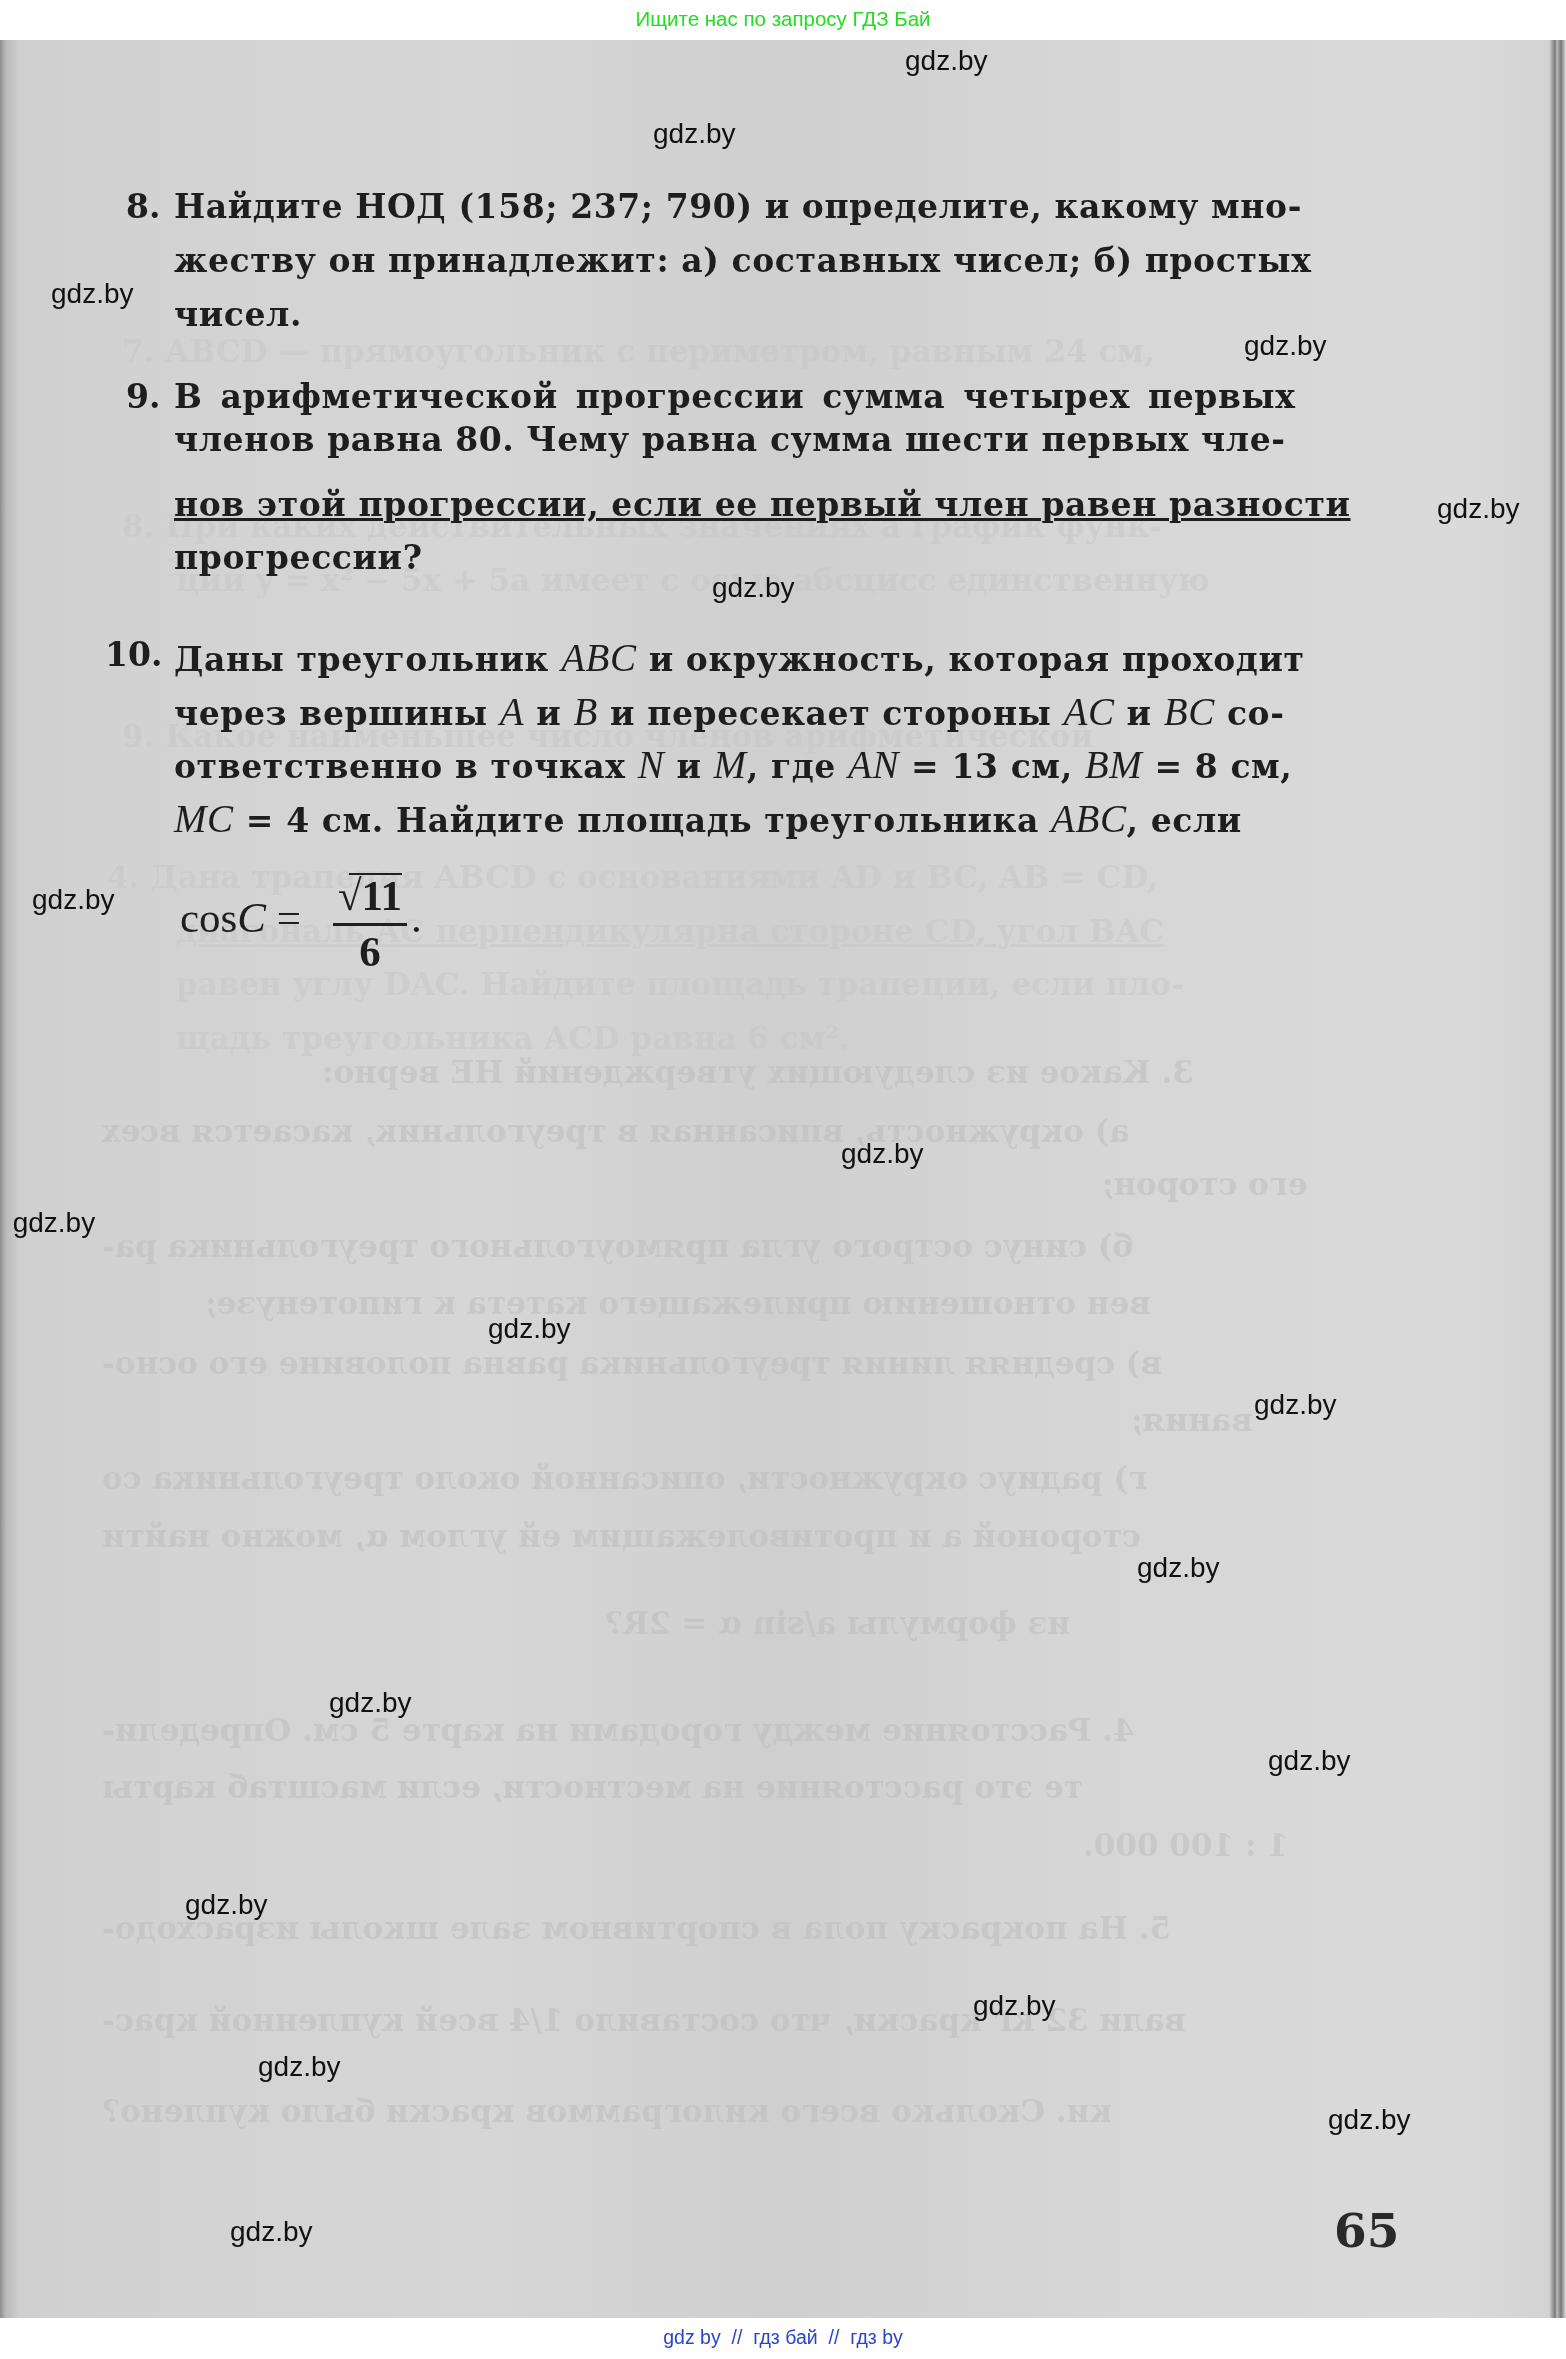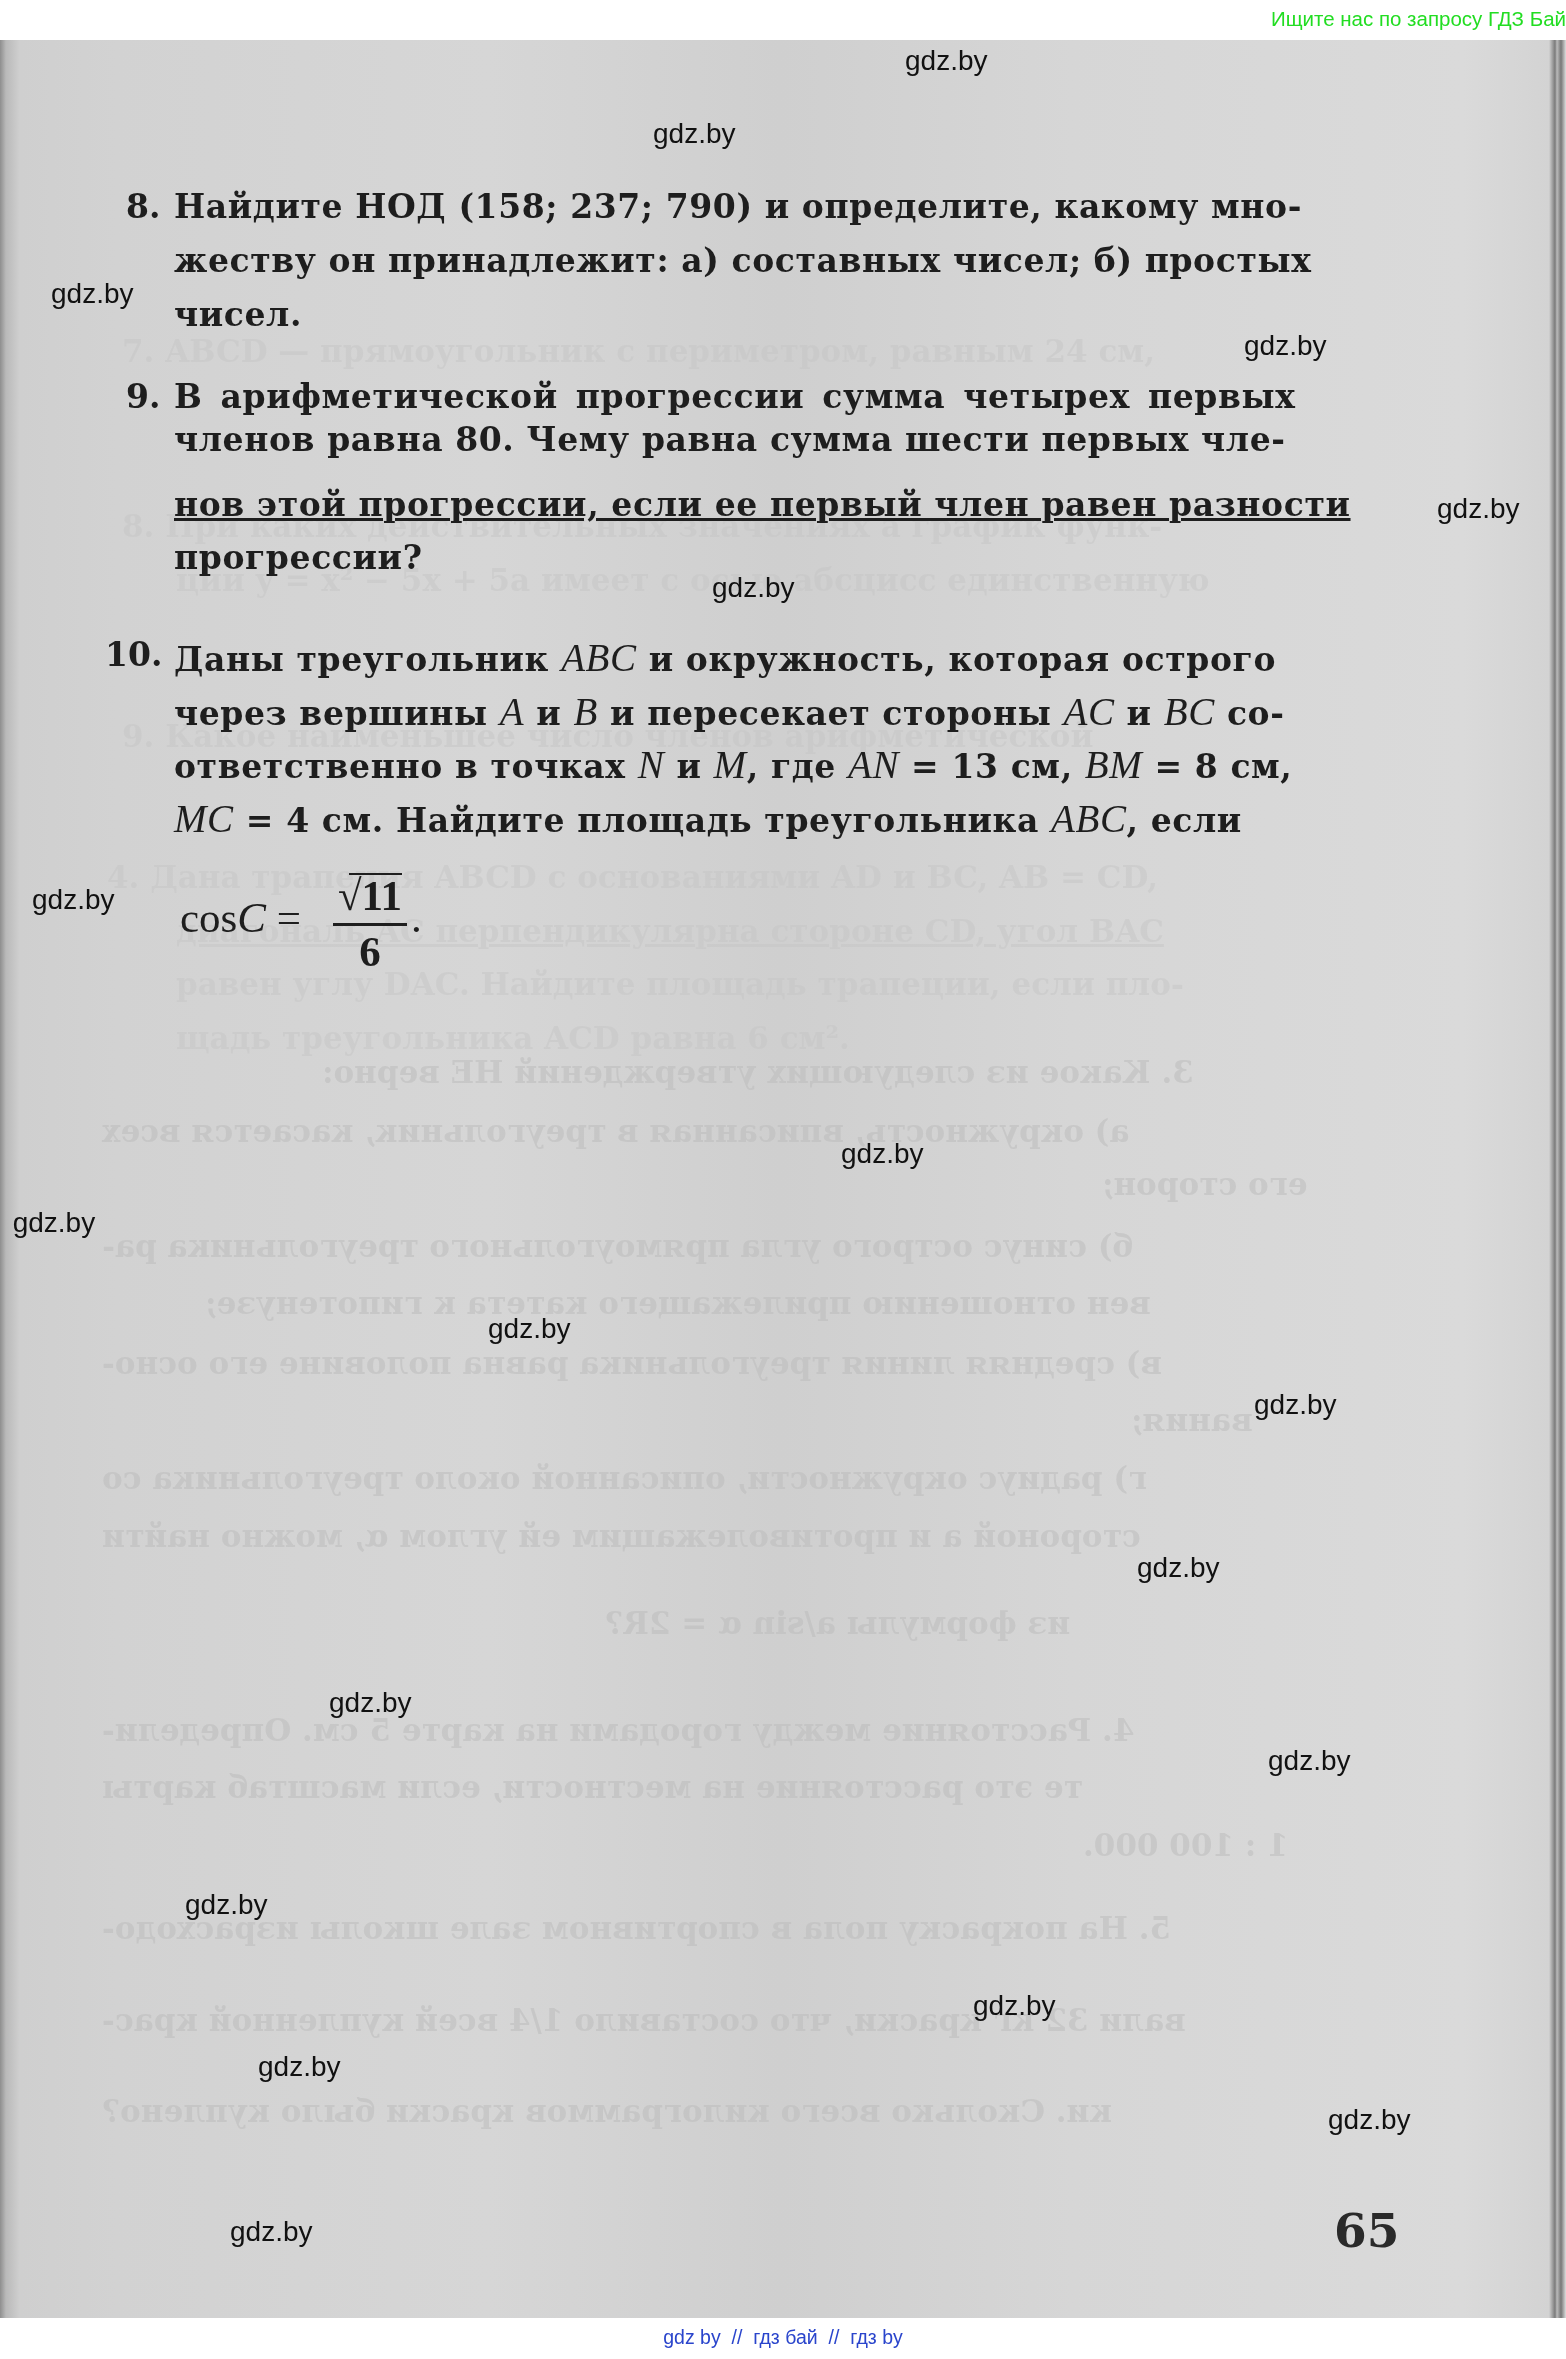--- a/index.html
+++ b/index.html
@@ -1,17 +1,17 @@
 <!DOCTYPE html>
 <html><head>
 <meta charset="utf-8">
 <style>
   html, body { margin:0; padding:0; }
   body { width:1566px; height:2359px; position:relative; background:#ffffff; overflow:hidden; font-family:"Liberation Serif", serif; }
-  .top-banner { position:absolute; left:0; top:0; width:1566px; height:25px; background:#fff; text-align:right; }
+  .top-banner { position:absolute; left:0; top:0; width:1566px; height:25px; background:#fff; text-align:center; }
   .top-banner span { font-family:"Liberation Sans", sans-serif; color:#22dd22; font-size:20.5px; line-height:37px; }
   .page { position:absolute; left:0; top:40px; width:1566px; height:2278px;
     background: linear-gradient(90deg, #8e8e8e 0px, #b9b9b9 5.9px, #cfcfcf 19.5px, #d2d2d2 117px, #d6d6d6 488px, #cfcfcf 780px, #d6d6d6 1073px, #dadada 1463px, #d3d3d3 1549px, #7a7a7a 1555px, #bbbbbb 1557px, #777 1561px, #ddd 1566px);
   }
   .footer { position:absolute; left:0; top:2318px; width:1566px; height:49px; background:#fff; text-align:center; }
   .footer span { font-family:"Liberation Sans", sans-serif; color:#2a45cc; font-size:19.5px; line-height:39px; white-space:pre; }
   .text { position:absolute; color:#1e1e1e; font-family:"DejaVu Serif", "Liberation Serif", serif; font-size:33px; font-weight:bold; letter-spacing:0.6px; white-space:nowrap; }
   .text i { font-family:"Liberation Serif", serif; font-style:italic; font-weight:normal; font-size:39px; }
   .num { position:absolute; color:#1e1e1e; font-family:"DejaVu Serif", serif; font-size:33px; font-weight:bold; }
   .bleed { position:absolute; color:#bdbdbd; font-family:"DejaVu Serif", serif; font-size:31px; font-weight:bold; transform:scaleX(-1); white-space:nowrap; opacity:0.55; }
@@ -78,21 +78,21 @@
     <div class="num" style="left:126px; top:337px;">9.</div>
     <div class="text" style="left:174px; top:337px; word-spacing:5.9px;">В арифметической прогрессии сумма четырех первых</div>
     <div class="text" style="left:174px; top:380px;">членов равна 80. Чему равна сумма шести первых чле-</div>
     <div class="text" style="left:174px; top:445px;text-decoration:underline;">нов этой прогрессии, если ее первый член равен разности</div>
     <div class="text" style="left:174px; top:498px;">прогрессии?</div>
   </div>
 
   <div>
     <div class="num" style="left:105px; top:595px;">10.</div>
     <div class="text" style="left:174px; top:595px;">
-      <span>Даны треугольник </span><i>ABC</i><span> и окружность, которая острого</span>
+      <span>Даны треугольник </span><i>ABC</i><span> и окружность, которая проходит</span>
     </div>
     <div class="text" style="left:174px; top:649px;">
       <span>через вершины </span><i>A</i><span> и </span><i>B</i><span> и пересекает стороны </span><i>AC</i><span> и </span><i>BC</i><span> со-</span>
     </div>
     <div class="text" style="left:174px; top:702px;">
       <span>ответственно в точках </span><i>N</i><span> и </span><i>M</i><span>, где </span><i>AN</i><span> = 13 см, </span><i>BM</i><span> = 8 см,</span>
     </div>
     <div class="text" style="left:174px; top:756px;">
       <span></span><i>MC</i><span> = 4 см. Найдите площадь треугольника </span><i>ABC</i><span>, если</span>
     </div>

